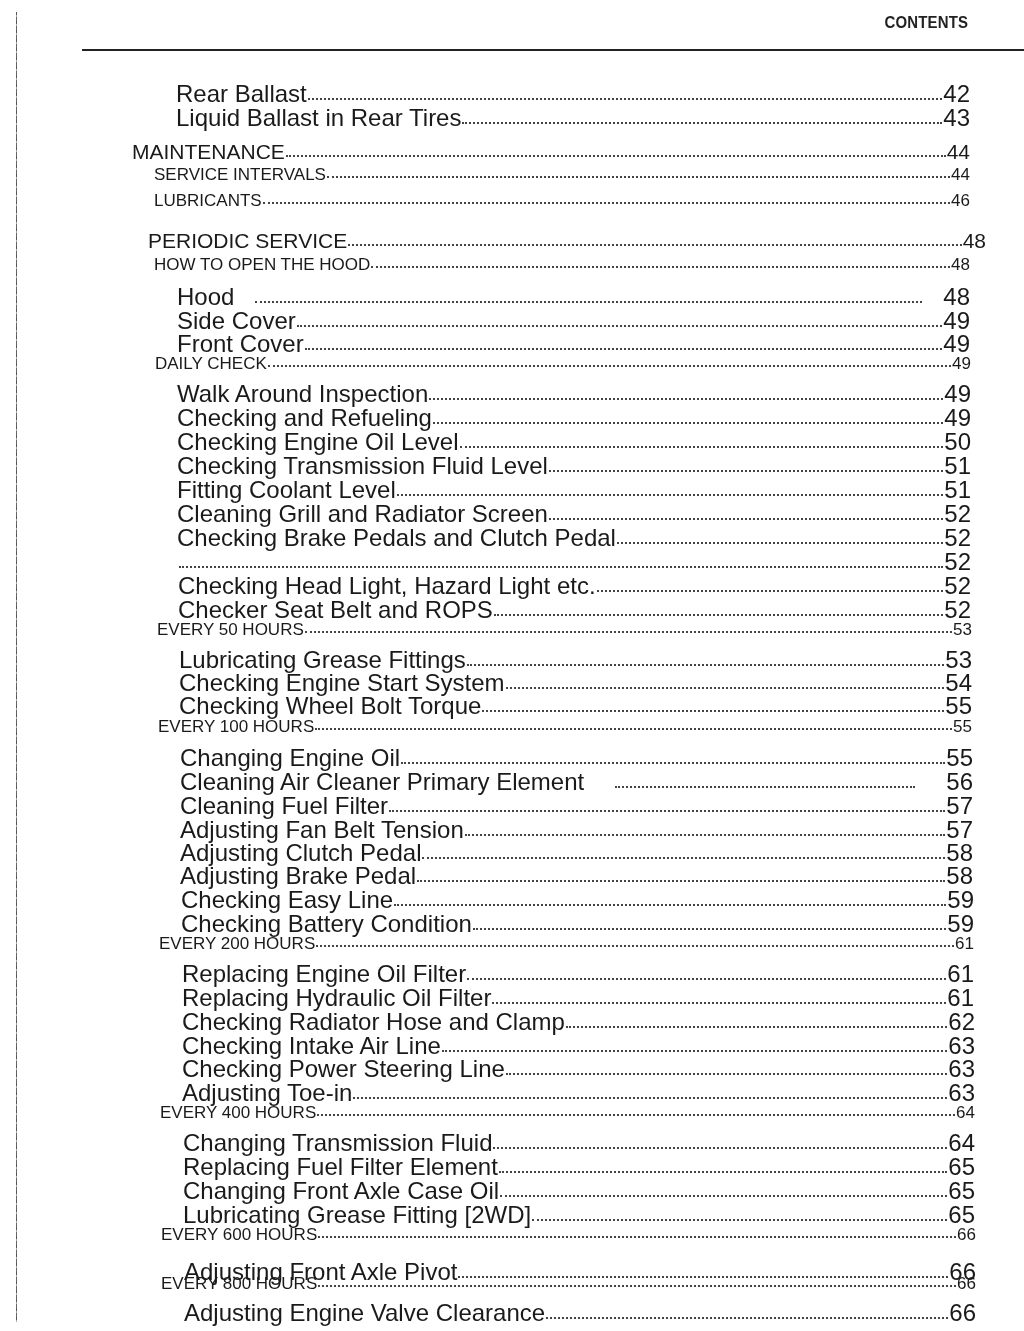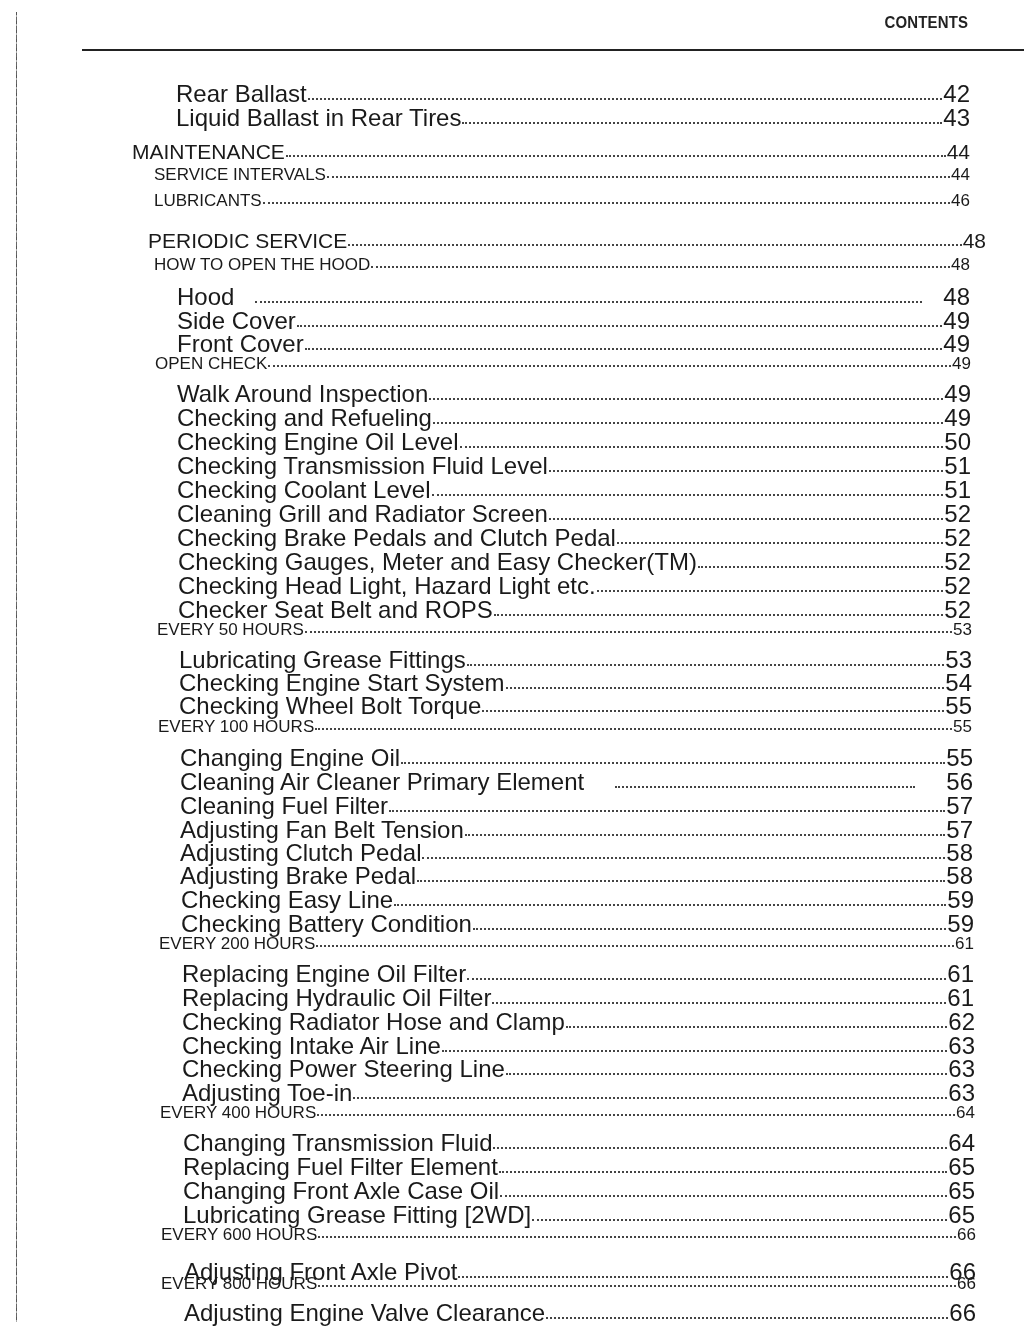--- a/index.html
+++ b/index.html
@@ -87,21 +87,21 @@
       <span class="label">Side Cover</span>
       <span class="leader"></span>
       <span class="page">49</span>
     </div>
     <div class="entry lvl2" style="left: 177px; top: 330px; width: 793px;">
       <span class="label">Front Cover</span>
       <span class="leader"></span>
       <span class="page">49</span>
     </div>
     <div class="entry lvl1" style="left: 155px; top: 354px; width: 816px;">
-      <span class="label">OPEN CHECK</span>
+      <span class="label">DAILY CHECK</span>
       <span class="leader"></span>
       <span class="page">49</span>
     </div>
     <div class="entry lvl2" style="left: 177px; top: 380px; width: 794px;">
       <span class="label">Walk Around Inspection</span>
       <span class="leader"></span>
       <span class="page">49</span>
     </div>
     <div class="entry lvl2" style="left: 177px; top: 404px; width: 794px;">
       <span class="label">Checking and Refueling</span>
@@ -112,36 +112,35 @@
       <span class="label">Checking Engine Oil Level</span>
       <span class="leader"></span>
       <span class="page">50</span>
     </div>
     <div class="entry lvl2" style="left: 177px; top: 452px; width: 794px;">
       <span class="label">Checking Transmission Fluid Level</span>
       <span class="leader"></span>
       <span class="page">51</span>
     </div>
     <div class="entry lvl2" style="left: 177px; top: 476px; width: 794px;">
-      <span class="label">Checking Coolant Level</span>
+      <span class="label">Fitting Coolant Level</span>
       <span class="leader"></span>
       <span class="page">51</span>
     </div>
     <div class="entry lvl2" style="left: 177px; top: 500px; width: 794px;">
       <span class="label">Cleaning Grill and Radiator Screen</span>
       <span class="leader"></span>
       <span class="page">52</span>
     </div>
     <div class="entry lvl2" style="left: 177px; top: 524px; width: 794px;">
       <span class="label">Checking Brake Pedals and Clutch Pedal</span>
       <span class="leader"></span>
       <span class="page">52</span>
     </div>
     <div class="entry lvl2" style="left: 178px; top: 548px; width: 793px;">
-      <span class="label">Checking Gauges, Meter and Easy Checker(TM)</span>
       <span class="leader"></span>
       <span class="page">52</span>
     </div>
     <div class="entry lvl2" style="left: 178px; top: 572px; width: 793px;">
       <span class="label">Checking Head Light, Hazard Light etc.</span>
       <span class="leader"></span>
       <span class="page">52</span>
     </div>
     <div class="entry lvl2" style="left: 178px; top: 596px; width: 793px;">
       <span class="label">Checker Seat Belt and ROPS</span>

